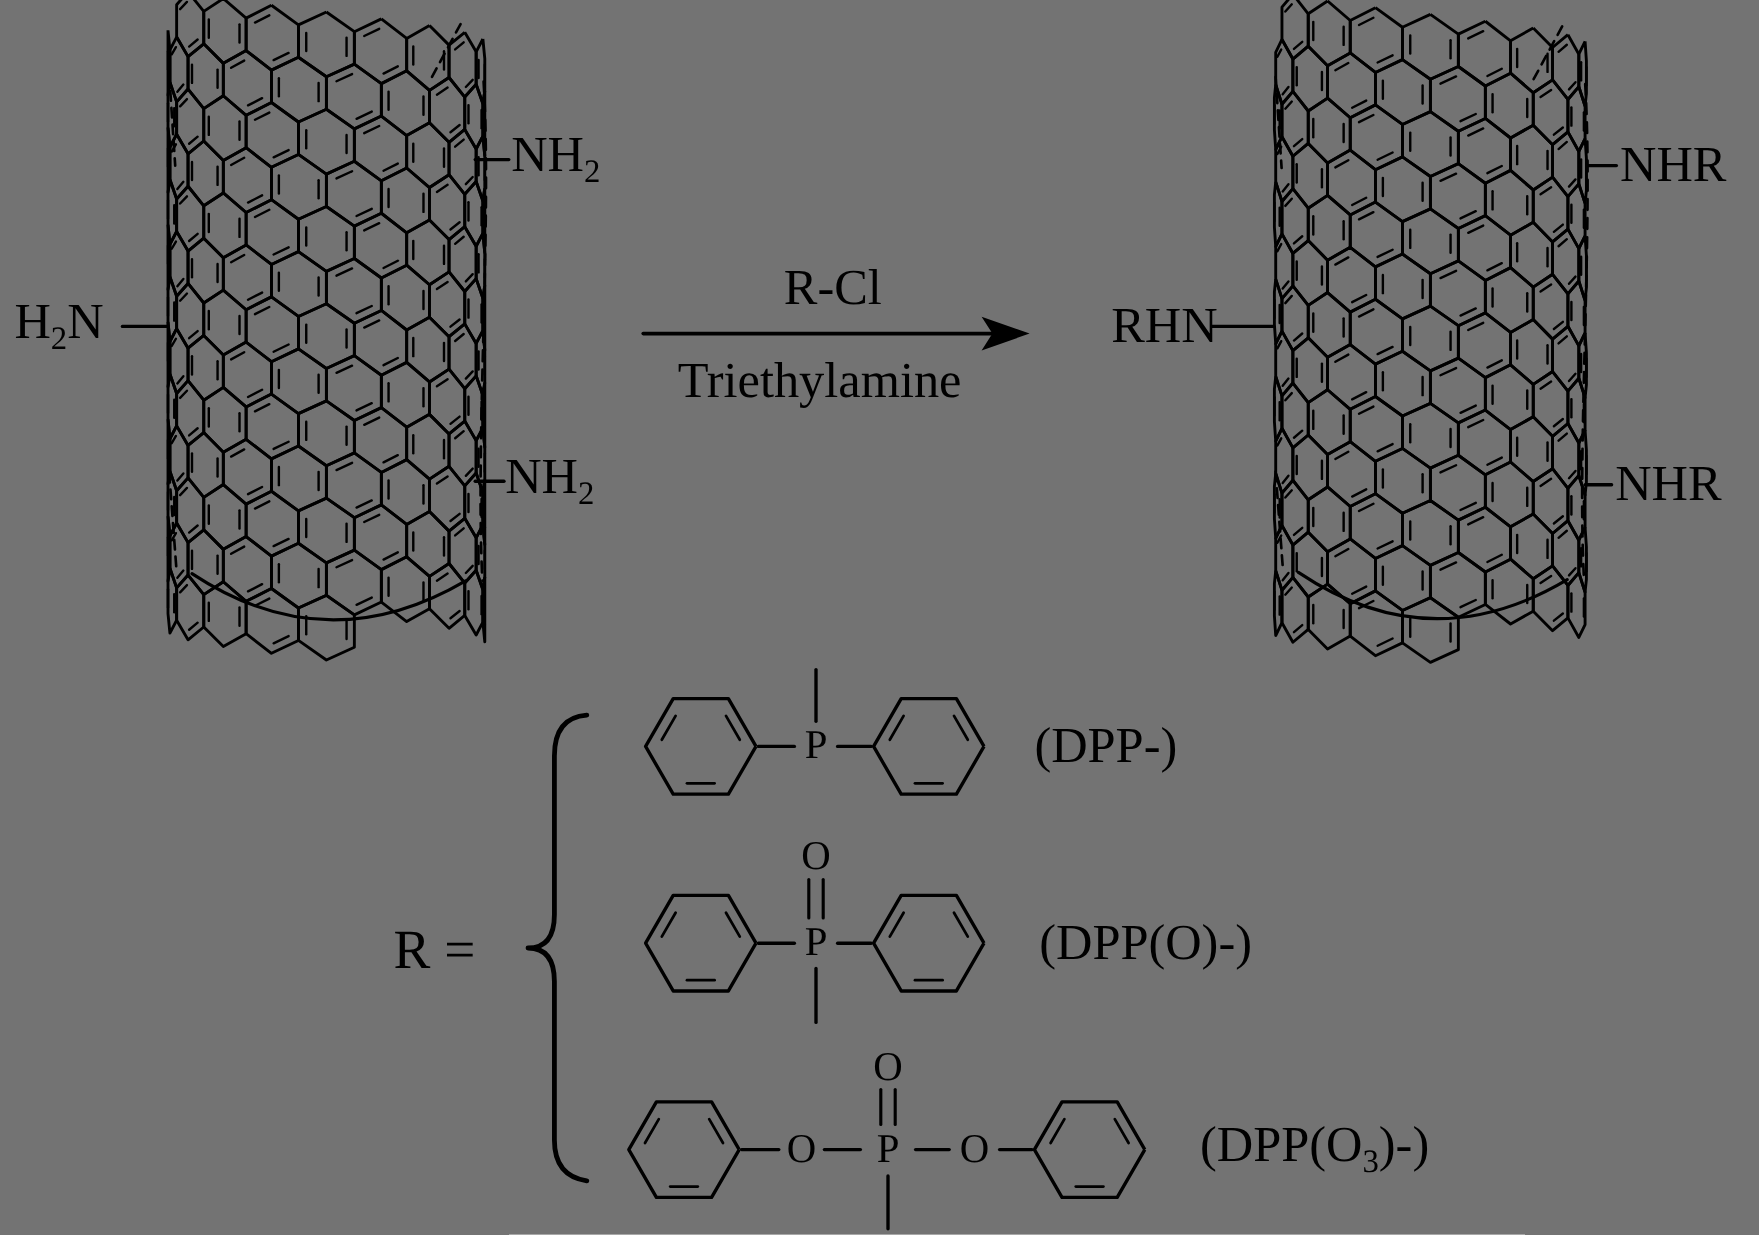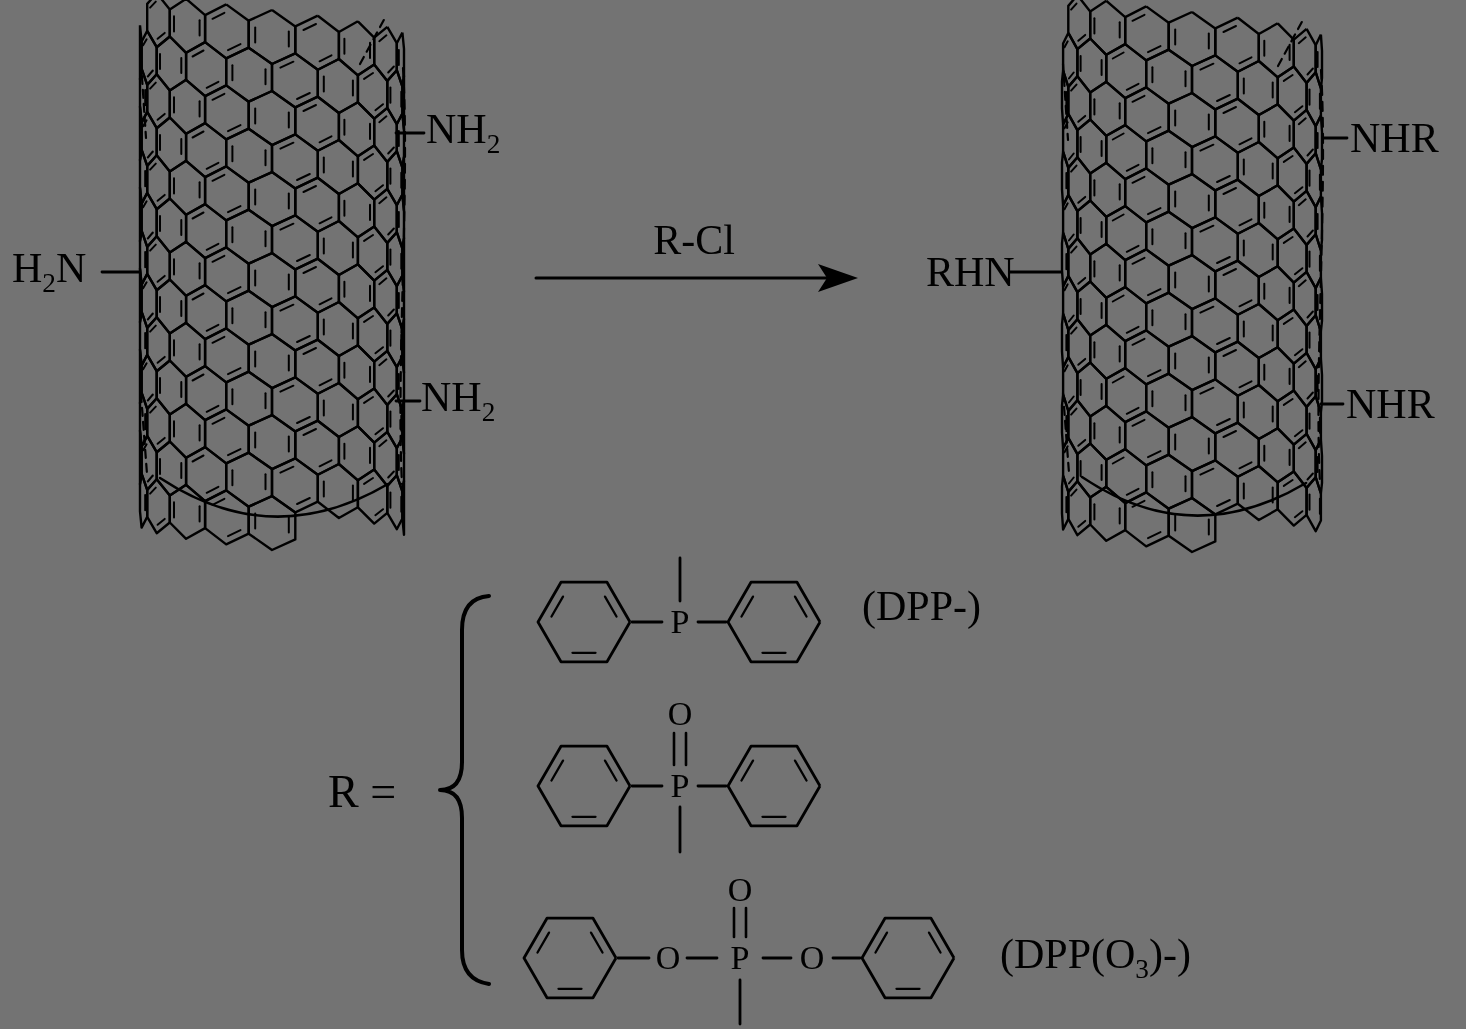--- a/index.html
+++ b/index.html
@@ -766,32 +766,34 @@
         <line x1="746.0" y1="908.0" x2="746.0" y2="937.0" stroke="#000000" stroke-width="2.6" stroke-linecap="round"></line>
         <line x1="740.0" y1="980.0" x2="740.0" y2="1024.0" stroke="#000000" stroke-width="2.8" stroke-linecap="round"></line>
       </g>
   </svg>
 
   <div class="lbl lv" style="left:426px;top:133px"><span>NH</span><sub>2</sub></div>
   <div class="lbl lv" style="left:12px;top:272px"><span>H</span><sub>2</sub><span>N</span></div>
   <div class="lbl lv" style="left:421px;top:401px"><span>NH</span><sub>2</sub></div>
 
   <div class="lbl ctr" style="left:694px;top:240px">R-Cl</div>
+  <div class="lbl ctr" style="left:683px;top:318px">Triethylamine</div>
 
   <div class="lbl lv" style="left:926px;top:272px"><span>RHN</span></div>
   <div class="lbl lv" style="left:1350px;top:138px"><span>NHR</span></div>
   <div class="lbl lv" style="left:1346px;top:404px"><span>NHR</span></div>
 
   <div class="lbl lv big" style="left:328px;top:792px">R =</div>
 
   <div class="lbl ctr atom" style="left:680px;top:622px">P</div>
-  <div class="lbl lv" style="left:862px;top:606px"><span>(DPP-)</span></div>
+  <div class="lbl lv" style="left:862px;top:622px"><span>(DPP-)</span></div>
 
   <div class="lbl ctr atom" style="left:680px;top:714px">O</div>
   <div class="lbl ctr atom" style="left:680px;top:786px">P</div>
+  <div class="lbl lv" style="left:866px;top:786px"><span>(DPP(O)-)</span></div>
 
   <div class="lbl ctr atom" style="left:740px;top:890px">O</div>
   <div class="lbl ctr atom" style="left:668px;top:958px">O</div>
   <div class="lbl ctr atom" style="left:740px;top:958px">P</div>
   <div class="lbl ctr atom" style="left:812px;top:958px">O</div>
   <div class="lbl lv" style="left:1000px;top:958px"><span>(DPP(O</span><sub>3</sub><span>)-)</span></div>
 
 </div>
 
 </body></html>

